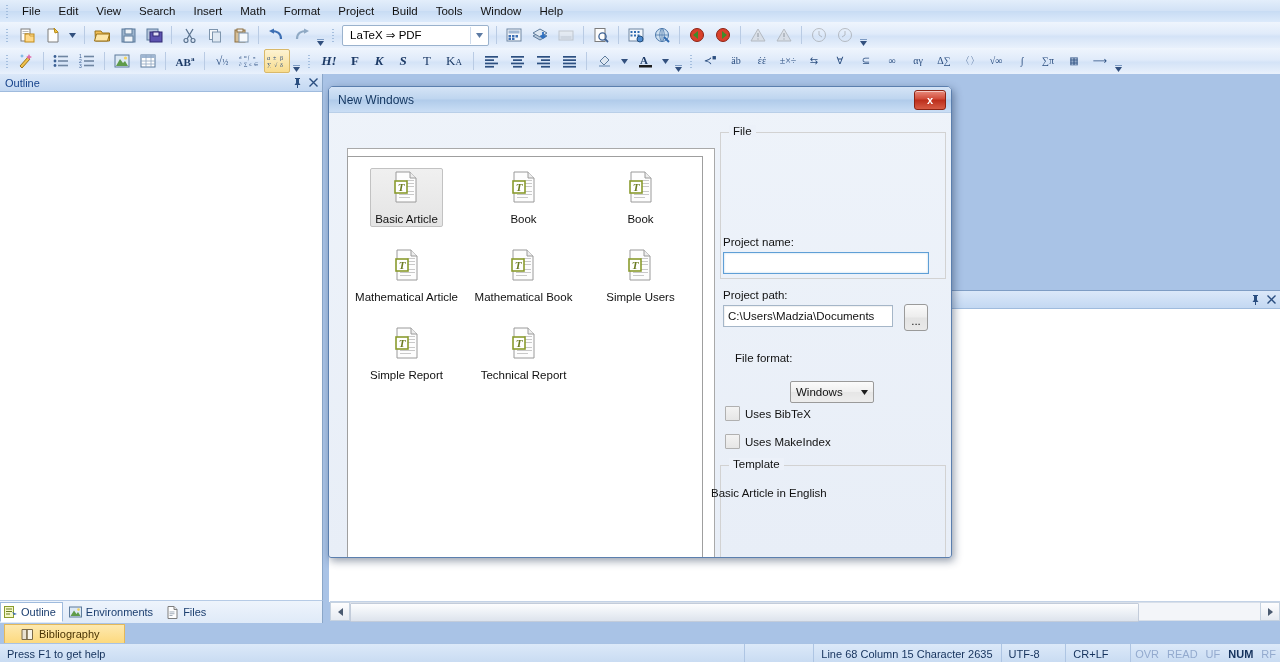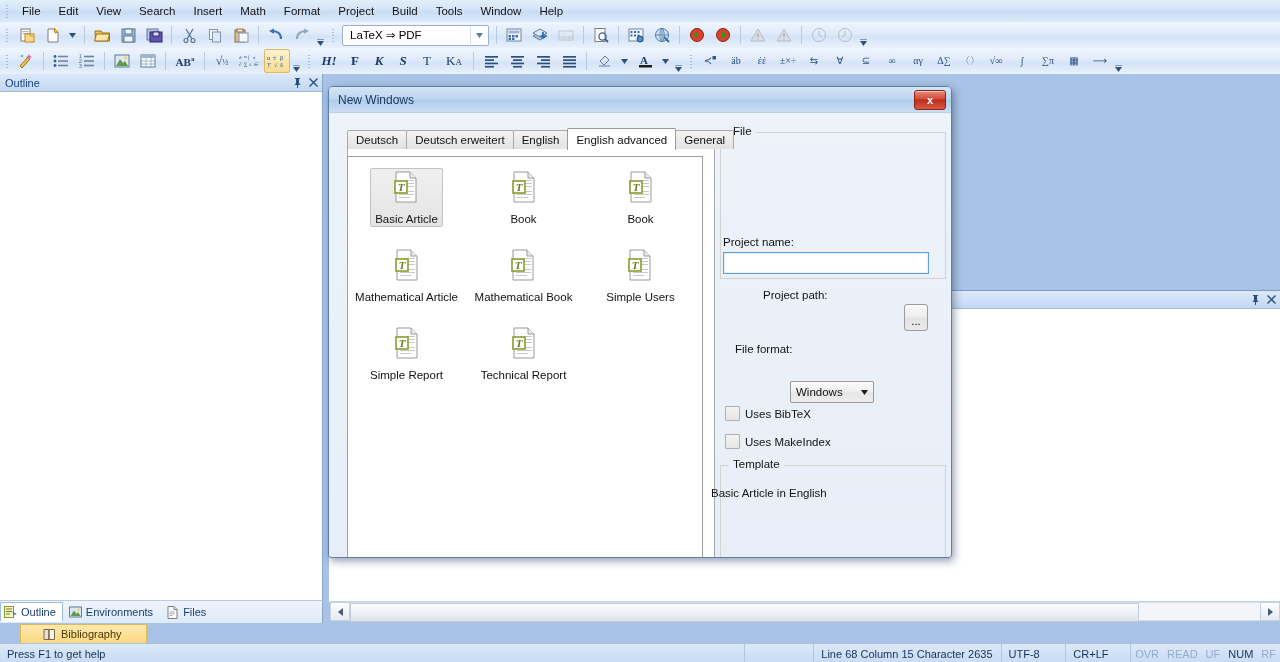--- a/index.html
+++ b/index.html
@@ -81,24 +81,24 @@
     position:absolute;left:0;top:600px;width:322px;height:22px;
     background:linear-gradient(to bottom,#eef4fc,#dfeaf8);
     border-top:1px solid #b6cbe6;border-right:1px solid #8aa6c8;
     display:flex;align-items:center;
   }
   .otab{display:flex;align-items:center;height:18px;padding:0 6px 0 3px;margin-right:2px;
     font-size:11px;color:#1b3e6f;border:1px solid transparent;cursor:default;}
   .otab.active{background:#fff;border:1px solid #9fbbdd;border-bottom-color:#fff;}
   .otab .ico{width:14px;height:13px;margin-right:3px;flex:none;}
   #biblio-tab{
-    position:absolute;left:20px;top:624px;width:103px;height:18px;
+    position:absolute;left:4px;top:624px;width:103px;height:18px;
     background:linear-gradient(to bottom,#fde9b0,#fcd97e);
     border:1px solid #e3b85a;border-bottom:none;
-    display:flex;align-items:center;font-size:11px;color:#4a3405;padding-left:22px;
+    display:flex;align-items:center;font-size:11px;color:#4a3405;padding-left:16px;
   }
   #biblio-tab .ico{width:13px;height:13px;margin-right:5px;flex:none;}
   
   #editor-area{
     position:absolute;left:323px;top:74px;width:957px;height:526px;
     background:#a9c3e6;
   }
   #right-dock{
     position:absolute;left:329px;top:290px;width:951px;height:310px;
     background:#fff;border-top:1px solid #7f9dc4;
@@ -786,27 +786,20 @@
 <div id="dialog">
   <div id="dlg-titlebar">
     <span id="dlg-title">New Windows</span>
     <span id="dlg-close">x</span>
   </div>
 
   <div id="dlg-body">
 
     <div id="tabpanel"></div>
 
-    <div id="tabstrip">
-      <div class="dtab">Deutsch</div>
-      <div class="dtab">Deutsch erweitert</div>
-      <div class="dtab">English</div>
-      <div class="dtab active">English advanced</div>
-      <div class="dtab">General</div>
-    </div>
 
     <div id="tmpl-pane">
       <div class="tmpl-grid">
 
         <div class="tmpl-row">
           <div class="tmpl-cell selected">
             <div class="tmpl-hit">
               <span>
                 <svg width="30" height="32" viewBox="0 0 30 32">
                     <path d="M5 1 h14 l6 6 v24 h-20z" fill="#fdfdfd" stroke="#9a9a9a"></path>
@@ -983,23 +976,24 @@
         </div>
 
       </div>
     </div>
 
     <div class="gbox" style="left:391px;top:20px;width:224px;height:145px;">
       <span class="gbox-title">File</span>
     </div>
     <div class="fld-label" style="position:absolute;left:394px;top:124px;">Project name:</div>
     <div class="txtinput focused" style="position:absolute;left:394px;top:140px;width:196px;" placeholder=""></div>
-    <div class="fld-label" style="position:absolute;left:394px;top:177px;margin-left:40px;">Project path:</div>
+    <div class="fld-label" style="position:absolute;left:394px;top:177px;">Project path:</div>
+    <div class="txtinput" style="position:absolute;left:394px;top:193px;width:160px;">C:\Users\Madzia\Documents</div>
     <div class="btn" style="position:absolute;left:575px;top:192px;width:22px;height:22px;align-items:flex-end;padding-bottom:3px;">...</div>
-    <div class="fld-label" style="position:absolute;left:394px;top:231px;padding-left:12px;">File format:</div>
+    <div class="fld-label" style="position:absolute;left:394px;top:240px;padding-left:12px;">File format:</div>
     <div class="combo" style="position:absolute;left:461px;top:226px;width:82px;">
       <span class="cval">Windows</span>
       <span class="carrow">
         <svg width="7" height="5" viewBox="0 0 7 5">
             <path d="M0 0 L7 0 L3.5 5 Z" fill="#1d1d1d"></path>
           </svg>
       </span>
     </div>
 
     <div class="chkrow" style="position:absolute;left:396px;top:294px;">
@@ -1022,15 +1016,15 @@
 <div id="statusbar">
   <div class="sb-cell noborder" style="width:770px;">Press F1 to get help</div>
   <div class="sb-cell" style="width:20px;"></div>
   <div class="sb-cell" style="width:60px;"></div>
   <div class="sb-cell" style="width:190px;">Line 68 Column 15 Character 2635</div>
   <div class="sb-cell" style="width:55px;">UTF-8</div>
   <div class="sb-cell" style="width:55px;">CR+LF</div>
   <div class="sb-cell dim noborder" style="padding:0 4px;">OVR</div>
   <div class="sb-cell dim noborder" style="padding:0 4px;">READ</div>
   <div class="sb-cell dim noborder" style="padding:0 4px;">UF</div>
-  <div class="sb-cell noborder" style="padding:0 4px;font-weight:normal;">NUM</div>
+  <div class="sb-cell noborder" style="padding:0 4px;font-weight:bold;">NUM</div>
   <div class="sb-cell dim noborder" style="padding:0 4px;">RF</div>
 </div>
 
 </body></html>

